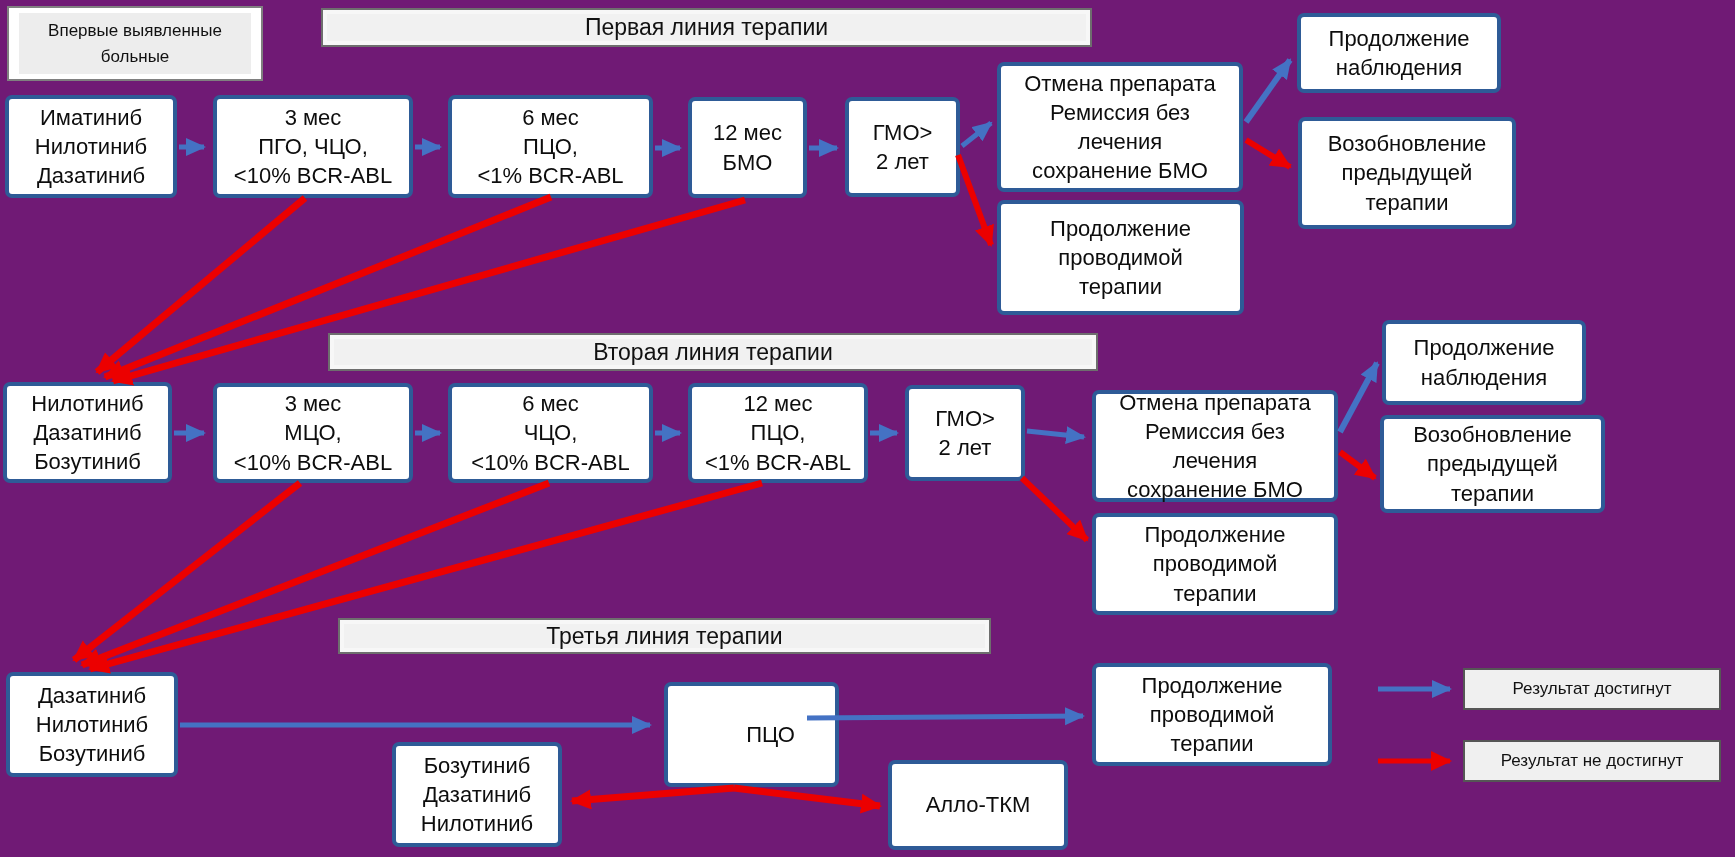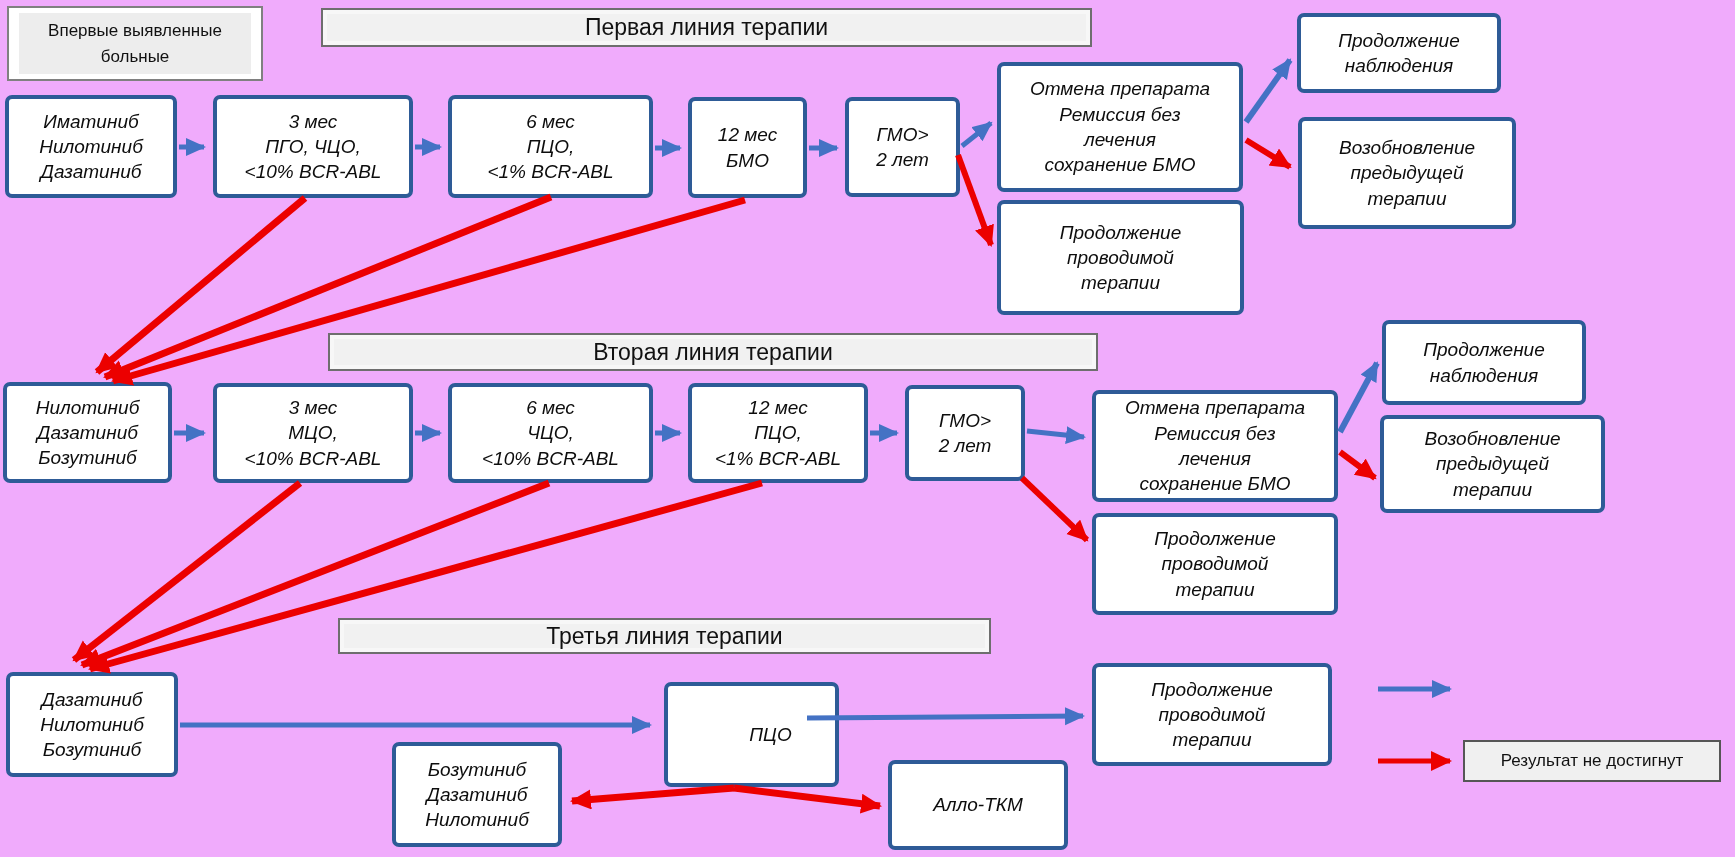--- a/index.html
+++ b/index.html
@@ -1,26 +1,26 @@
 <!DOCTYPE html>
 <html><head>
 <meta charset="utf-8">
 <style>
   html,body{margin:0;padding:0;background:#ffffff;}
   #canvas{
-    position:relative;width:1735px;height:857px;background:#f0abfc;overflow:hidden;
+    position:relative;width:1735px;height:857px;background:#701a75;overflow:hidden;
     font-family:"Liberation Sans",sans-serif;color:#111;
   }
   .node{
     position:absolute;box-sizing:border-box;background:#ffffff;
     border:4px solid #2e5b97;border-radius:7px;
     display:flex;align-items:center;justify-content:center;
     text-align:center;white-space:pre-line;
-    font-size:19px;line-height:1.33;color:#0d0d0d;
-    padding:4px 6px;z-index:2;font-style:italic;
+    font-size:22px;line-height:1.33;color:#0d0d0d;
+    padding:4px 6px;z-index:2;
   }
   .header{
     position:absolute;box-sizing:border-box;background:#f1f1f1;
     border:2px solid #6e6e6e;box-shadow:inset 0 0 0 4px #f7f7f7;
     display:flex;align-items:center;justify-content:center;
     font-size:23px;color:#111;z-index:1;
   }
   .intro{
     position:absolute;box-sizing:border-box;background:#ffffff;
     border:2px solid #808080;display:flex;z-index:2;
@@ -111,20 +111,21 @@
 Бозутиниб</div>
   <div class="node" style="left:664px;top:682px;width:175px;height:105px;padding-left:44px;">ПЦО</div>
   <div class="node" style="left:1092px;top:663px;width:240px;height:103px;">Продолжение
 проводимой
 терапии</div>
   <div class="node" style="left:392px;top:742px;width:170px;height:105px;">Бозутиниб
 Дазатиниб
 Нилотиниб</div>
   <div class="node" style="left:888px;top:760px;width:180px;height:90px;">Алло-ТКМ</div>
 
+  <div class="legendbox" style="left:1463px;top:668px;width:258px;height:42px;">Результат достигнут</div>
   <div class="legendbox" style="left:1463px;top:740px;width:258px;height:42px;">Результат не достигнут</div>
 
   <svg id="edges" width="1735" height="857" viewBox="0 0 1735 857">
     <defs>
       <marker id="arB" markerUnits="userSpaceOnUse" markerWidth="22" markerHeight="20" refX="18" refY="9" orient="auto">
         <path d="M0,0 L20,9 L0,18 z" fill="#4472c4"></path>
       </marker>
       <marker id="arR" markerUnits="userSpaceOnUse" markerWidth="24" markerHeight="22" refX="19" refY="10" orient="auto">
         <path d="M0,0 L21,10 L0,20 z" fill="#ec0000"></path>
       </marker>

